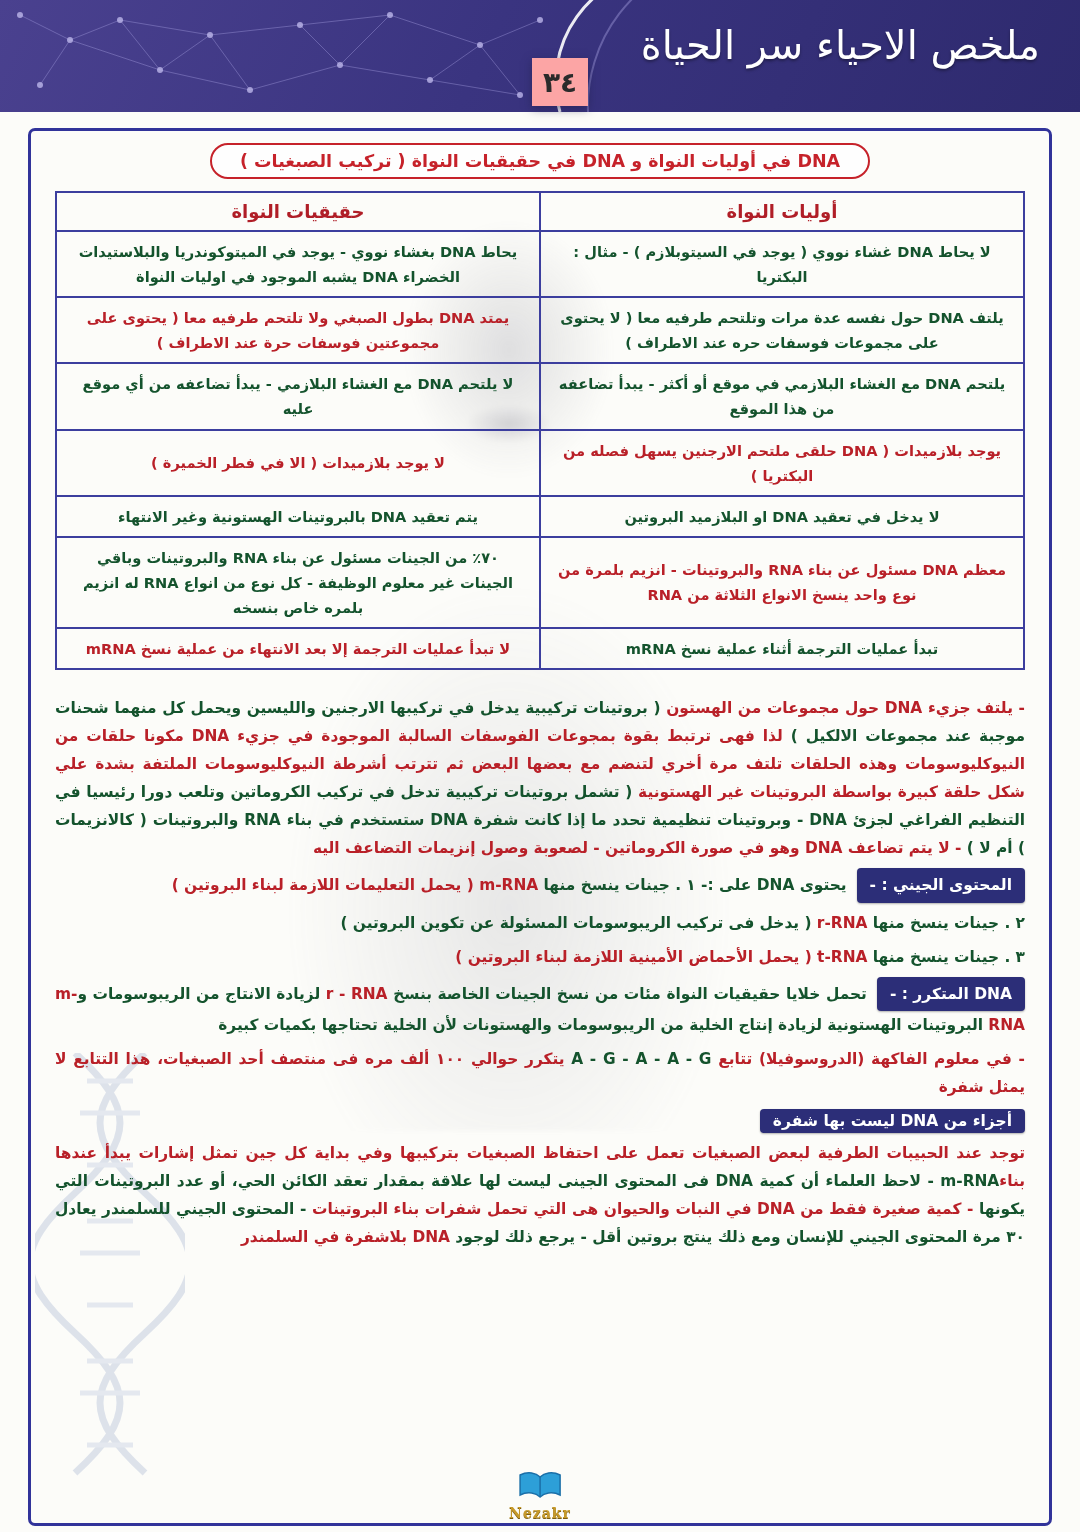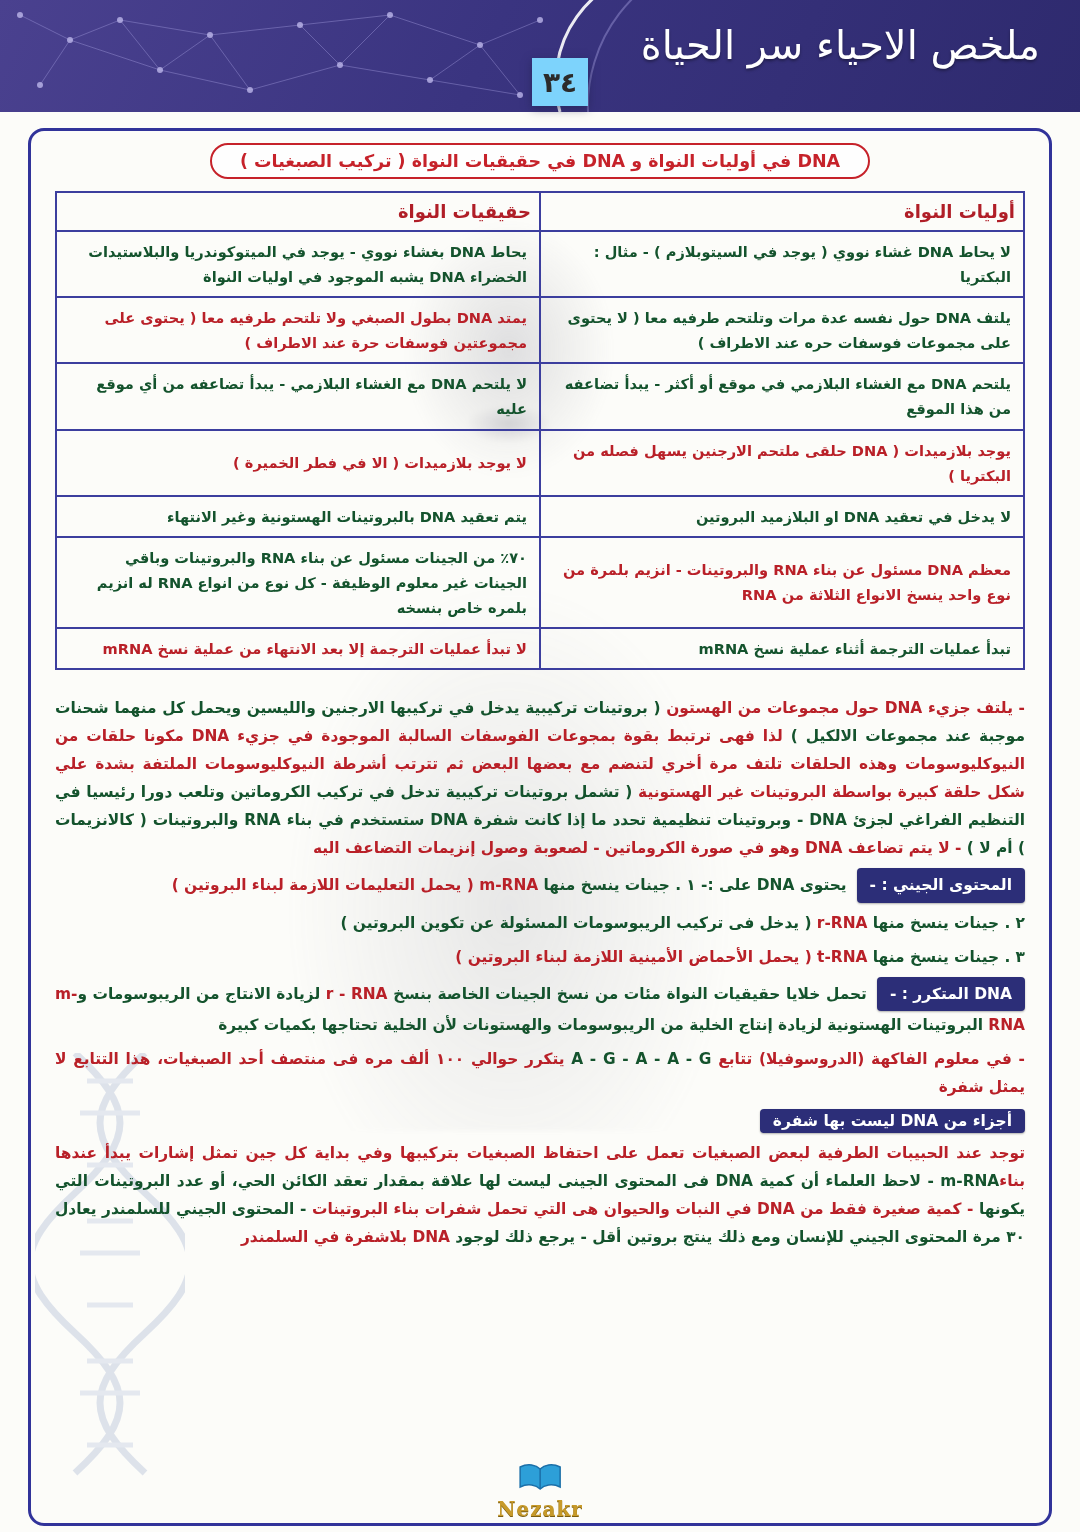--- a/index.html
+++ b/index.html
@@ -7,56 +7,56 @@
   body{font-family:"DejaVu Sans",sans-serif}
   .page{position:relative;width:1080px;height:1532px;margin:0 auto;background:#fcfcf9;overflow:hidden;direction:rtl}
 
   
   .header{position:absolute;top:0;left:0;width:100%;height:112px;
     background:linear-gradient(115deg,#4a418f 0%,#3a3480 45%,#2e2a6e 100%);}
   .header-title{position:absolute;top:22px;right:40px;color:#ffffff;
     font-size:40px;font-weight:normal;letter-spacing:1px;text-shadow:0 2px 3px rgba(0,0,0,.35);z-index:3}
   .swoosh{position:absolute;top:0;left:0;width:1080px;height:112px;z-index:2}
   .net{position:absolute;top:0;left:0;z-index:1}
-  .page-number-box{position:absolute;top:58px;left:532px;width:56px;height:48px;background:#7dd3fc;
+  .page-number-box{position:absolute;top:58px;left:532px;width:56px;height:48px;background:#fca5a5;
     border-radius:0;box-shadow:0 3px 9px rgba(30,30,70,.5);display:flex;align-items:center;justify-content:center;
     font-size:28px;font-weight:bold;color:#2b2b2b;z-index:6}
 
   
   .content-box{position:absolute;top:128px;left:28px;right:28px;bottom:6px;
-    border:3px solid #31339a;border-radius:16px;padding:10px 24px 0;overflow:hidden}
+    border:3px solid #31339a;border-radius:7px;padding:10px 24px 0;overflow:hidden}
   .bg-portrait{position:absolute;top:70px;right:190px;width:700px;height:930px;pointer-events:none;z-index:0;
     background:
       radial-gradient(ellipse 150px 185px at 50% 16%, rgba(108,108,124,.20), rgba(108,108,124,0) 70%),
       radial-gradient(ellipse 58px 26px at 50% 24%, rgba(92,92,108,.20), rgba(92,92,108,0) 75%),
       radial-gradient(ellipse 310px 450px at 50% 76%, rgba(118,118,134,.15), rgba(118,118,134,0) 72%);
     filter:blur(2px)}
   .dna-decor{position:absolute;left:4px;bottom:40px;z-index:0;opacity:.45;pointer-events:none}
   .content-box > .fg{position:relative;z-index:2}
 
   .title-bar{width:660px;margin:2px auto 12px;border:2.5px solid #c6222a;border-radius:22px;
     padding:6px 16px;text-align:center;font-size:17.5px;font-weight:bold;color:#c6222a;background:rgba(255,255,255,.75)}
 
   table.cmp{width:100%;border-collapse:collapse;background:transparent}
-  .cmp th,.cmp td{border:2.5px solid #3c3e9e;text-align:right;vertical-align:middle;font-weight:bold;padding:7px 12px}
+  .cmp th,.cmp td{border:2.5px solid #3c3e9e;text-align:center;vertical-align:middle;font-weight:bold;padding:7px 12px}
   .cmp th{font-size:18px;color:#b01e27;padding:8px;letter-spacing:2px}
   .cmp td{font-size:14.6px;line-height:1.72}
 
   .c-red{color:#b92028}
   .c-navy{color:#14532d}
 
   .rich-par{font-weight:bold;font-size:15.4px;line-height:1.82;text-align:justify;margin-top:6px}
   #histone-paragraph{margin-top:24px}
   .section{margin-top:4px}
   .section-label{display:inline-block;background:#2c2e78;color:#ffffff;font-size:15.5px;font-weight:bold;
     padding:3px 13px;border-radius:4px;margin-left:10px;box-shadow:0 1px 2px rgba(0,0,0,.3)}
   .label-line{margin-top:8px}
 
   .footer-logo{position:absolute;bottom:2px;left:50%;transform:translateX(-50%);text-align:center;z-index:5}
-  .brand-text{font-family:"DejaVu Serif",serif;font-size:20px;font-weight:bold;color:#c79a2a;
+  .brand-text{font-family:"DejaVu Serif",serif;font-size:14px;font-weight:bold;color:#c79a2a;
     letter-spacing:1px;text-shadow:0 1px 0 #7a5d12}
 </style>
 </head>
 <body>
 
 <div class="page">
 
   <header class="header">
     <svg class="net" width="560" height="112" viewBox="0 0 560 112">
       <g stroke="#9b95d6" stroke-width="1" opacity="0.45" fill="none">

